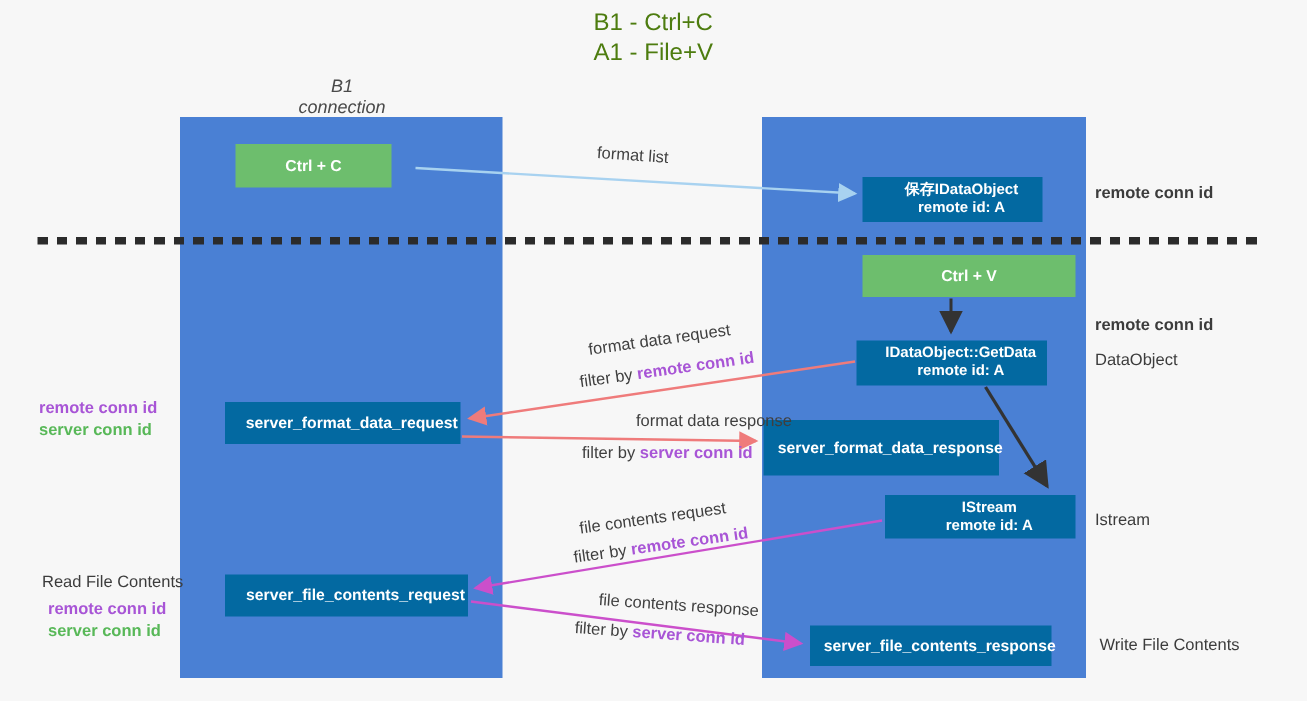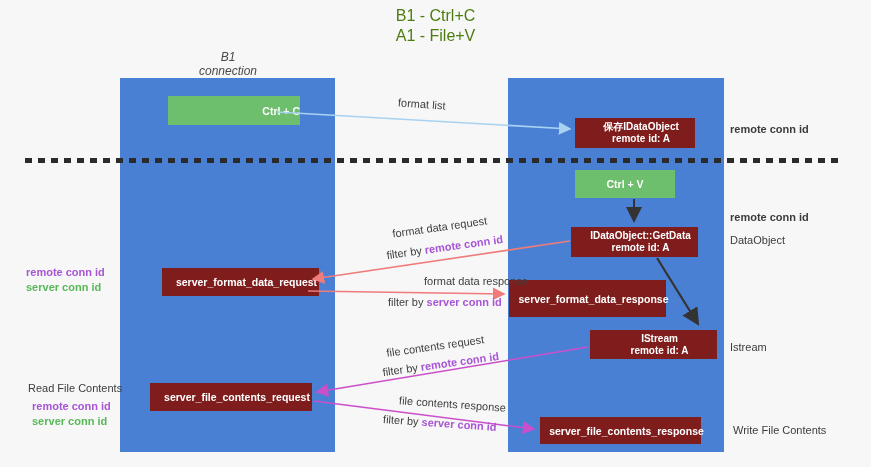--- a/index.html
+++ b/index.html
@@ -1,21 +1,21 @@
 <!DOCTYPE html>
 <html><head>
 <meta charset="utf-8">
 <style>
   html,body{margin:0;padding:0;background:#f7f7f7;font-family:"Liberation Sans",sans-serif;}
   #canvas{position:relative;width:871px;height:467px;background:#f7f7f7;overflow:hidden;}
   .title{position:absolute;left:0;right:0;top:6px;text-align:center;font-size:16px;color:#4d7c0f;line-height:20px;}
   .col-header{position:absolute;text-align:center;font-size:12px;color:#4a4a4a;line-height:14px;font-style:italic;}
   .column{position:absolute;top:78px;height:374px;background:#4a80d4;}
   .box{position:absolute;color:#fff;font-weight:bold;font-size:10.5px;display:flex;flex-direction:column;align-items:center;justify-content:center;text-align:center;line-height:12px;box-sizing:border-box;}
-  .orange{background:#7f1d1d;padding-left:12px;}
+  .orange{background:#0369a1;padding-left:12px;}
   .green{background:#6dbe6d;}
   .dashline{position:absolute;left:25px;top:158px;width:813px;height:5px;
     background:repeating-linear-gradient(to right,#2b2b2b 0 7px,transparent 7px 13px);}
   svg.arrows{position:absolute;left:0;top:0;pointer-events:none;}
   .flow-label{position:absolute;font-size:11px;color:#3f3f3f;white-space:nowrap;}
   .rot-up{transform:rotate(-8deg);}
   .rot-dn{transform:rotate(4deg);}
   .purple{color:#a855d6;font-weight:bold;}
   .greentx{color:#58b858;font-weight:bold;}
   .side-label{position:absolute;font-size:11px;color:#3c3c3c;white-space:nowrap;}
@@ -37,39 +37,39 @@
     <div>connection</div>
   </div>
   <div class="col-header" style="left:546px;top:50px;width:140px;margin-top:43px;">
     <div>A1</div>
     <div>remote</div>
   </div>
 
   <div class="column" style="left:120px;width:215px;"></div>
   <div class="column" style="left:508px;width:216px;"></div>
 
-  <div class="box green" style="left:168px;top:96px;width:132px;height:29px;align-items:flex-end;">
+  <div class="box green" style="left:157px;top:96px;width:104px;height:29px;">
     <div>Ctrl + C</div>
   </div>
 
   <div class="box orange" style="left:575px;top:118px;width:120px;height:30px;font-size:10px;">
     <div>保存IDataObject</div>
     <div>remote id: A</div>
   </div>
 
-  <div class="box green" style="left:575px;top:170px;width:100px;height:28px;">
+  <div class="box green" style="left:575px;top:170px;width:142px;height:28px;">
     <div>Ctrl + V</div>
   </div>
 
   <div class="box orange" style="left:571px;top:227px;width:127px;height:30px;font-size:10px;">
     <div>IDataObject::GetData</div>
     <div>remote id: A</div>
   </div>
 
-  <div class="box orange" style="left:150px;top:268px;width:157px;height:28px;margin-left:12px;">
+  <div class="box orange" style="left:150px;top:268px;width:157px;height:28px;">
     <div>server_format_data_request</div>
   </div>
 
   <div class="box orange" style="left:509px;top:280px;width:157px;height:37px;">
     <div>server_format_data_response</div>
   </div>
 
   <div class="box orange" style="left:590px;top:330px;width:127px;height:29px;font-size:10px;">
     <div>IStream</div>
     <div>remote id: A</div>

